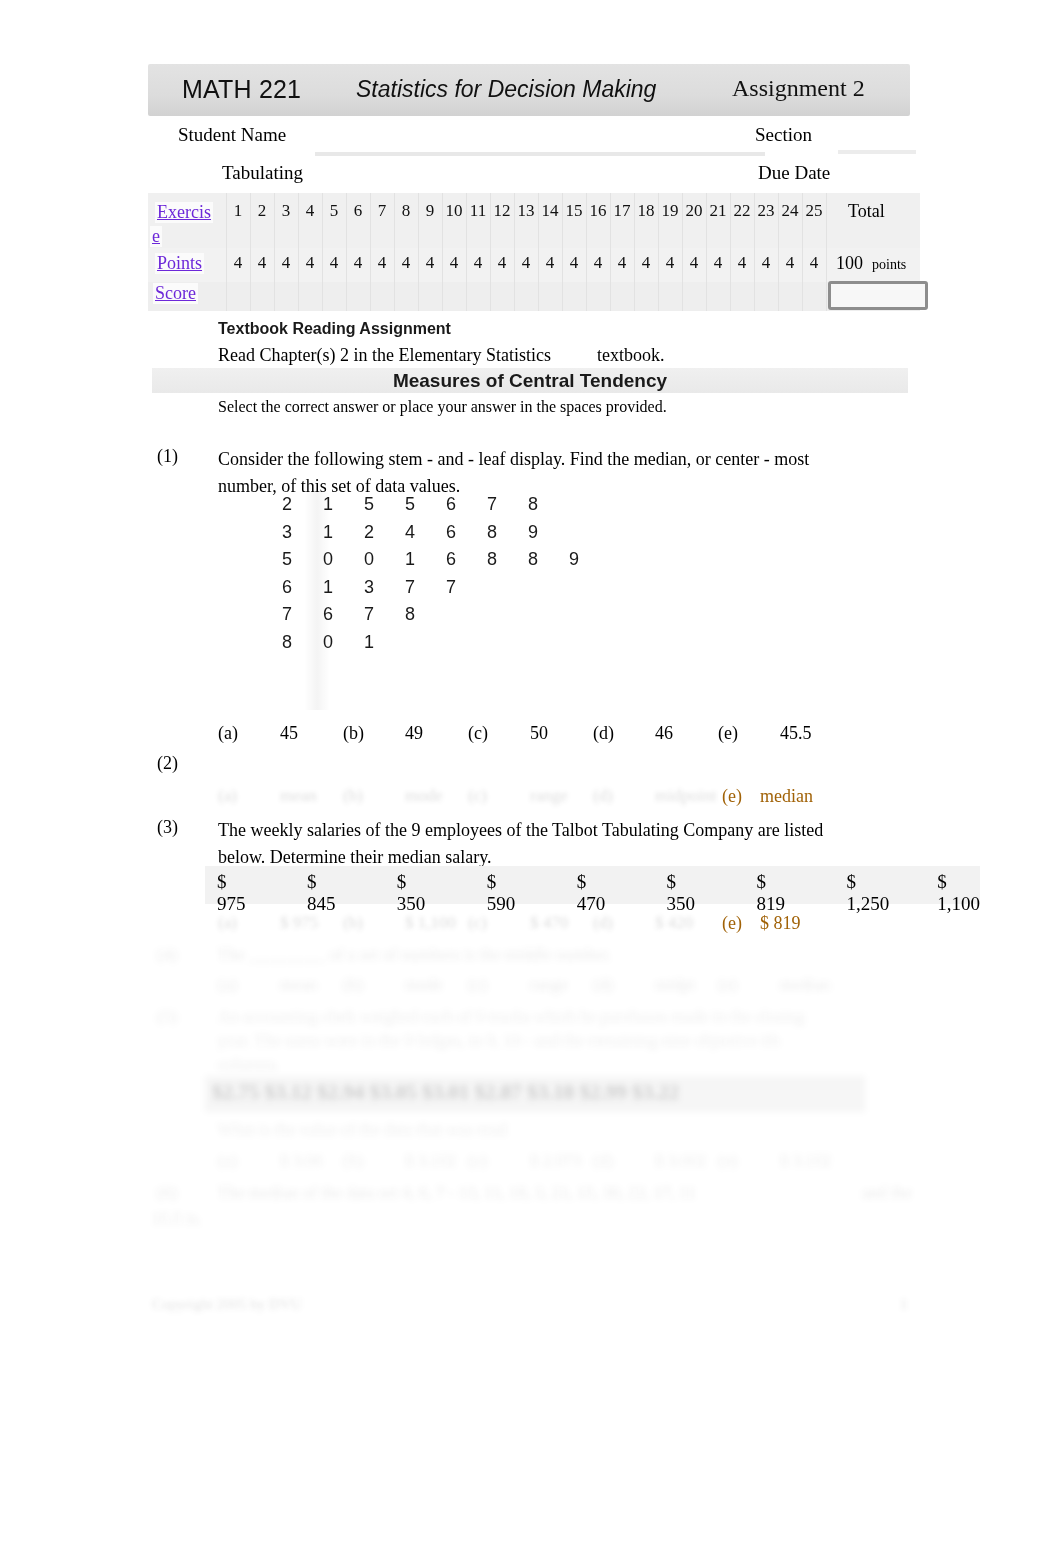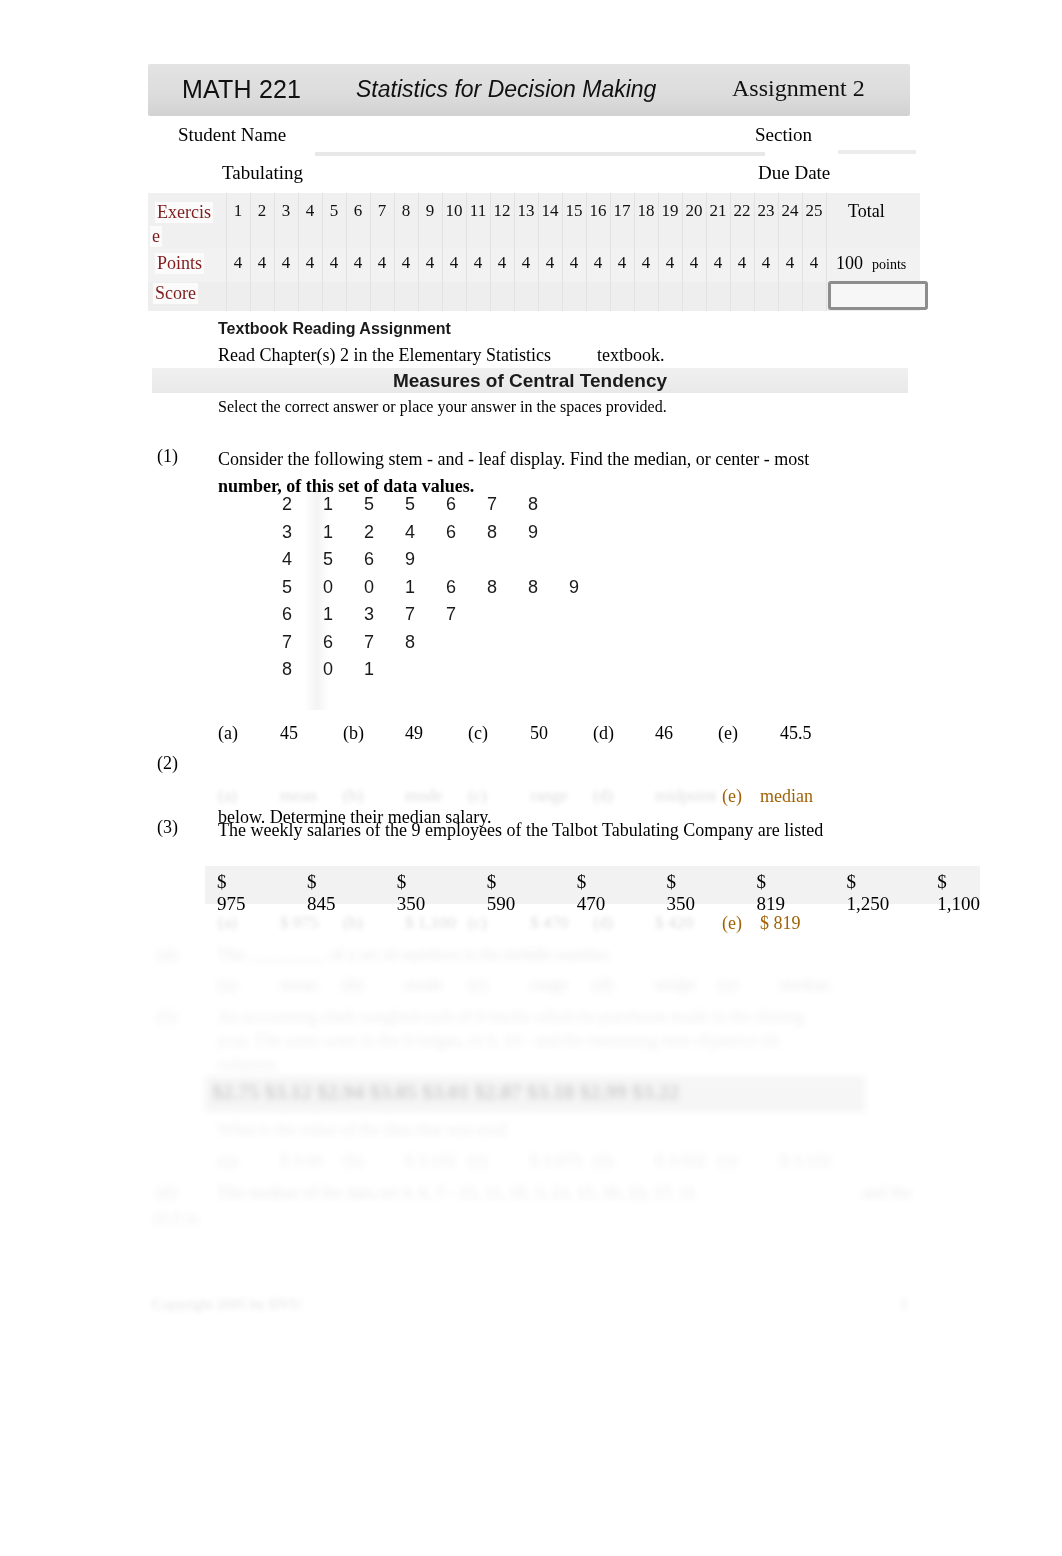--- a/index.html
+++ b/index.html
@@ -108,23 +108,24 @@
     width: 772px;
     background: #efefef;
   }
   .st-band.row1 { top: 0px;  height: 55px; background: #f0f0f0; }
   .st-band.row2 { top: 55px; height: 34px; background: #f2f2f2; }
   .st-band.row3 { top: 89px; height: 29px; background: #eeeeee; }
 
   .st-rowlabel {
     position: absolute;
     font-size: 18px;
-    color: #7f1d1d;
+    color: #6d28d9;
     background: #fbfbfb;
     padding: 0 2px;
+    text-decoration: underline;
   }
   .st-rowlabel.exercise  { left: 7px;  top: 9px;  }
   .st-rowlabel.exercise2 { left: 2px;  top: 33px; }
   .st-rowlabel.points    { left: 7px;  top: 60px; }
   .st-rowlabel.score     { left: 5px;  top: 90px; }
 
   .st-cells {
     position: absolute;
     left: 78px;
     width: 600px;
@@ -452,45 +453,44 @@
   <span class="tb-title">Textbook Reading Assignment</span>
   <span class="tb-line"><span>Read Chapter(s) 2 in the Elementary Statistics</span><span class="gap"></span><span>textbook.</span></span>
 
   <div class="section-band">
     <div class="section-band-text">Measures of Central Tendency</div>
   </div>
   <span class="instruction">Select the correct answer or place your answer in the spaces provided.</span>
 
   <span class="qnum" style="left:157px; top:446px;">(1)</span>
   <span class="qtext" style="left:218px; top:446px;">Consider the following stem - and - leaf display.  Find the median, or center - most</span>
-  <span class="qtext" style="left:218px; top:473px;font-weight:bold;">number, of this set of data values.</span>
+  <span class="qtext" style="left:218px; top:473px;">number, of this set of data values.</span>
 
   <div class="stemleaf">
     <div class="sl-shade"></div>
     <div id="sl-rows">
         <div class="sl-row"><span class="sl-stem">2</span><span class="sl-cell">1</span><span class="sl-cell">5</span><span class="sl-cell">5</span><span class="sl-cell">6</span><span class="sl-cell">7</span><span class="sl-cell">8</span></div>
         <div class="sl-row"><span class="sl-stem">3</span><span class="sl-cell">1</span><span class="sl-cell">2</span><span class="sl-cell">4</span><span class="sl-cell">6</span><span class="sl-cell">8</span><span class="sl-cell">9</span></div>
-        <div class="sl-row"><span class="sl-stem">4</span><span class="sl-cell">5</span><span class="sl-cell">6</span><span class="sl-cell">9</span></div>
         <div class="sl-row"><span class="sl-stem">5</span><span class="sl-cell">0</span><span class="sl-cell">0</span><span class="sl-cell">1</span><span class="sl-cell">6</span><span class="sl-cell">8</span><span class="sl-cell">8</span><span class="sl-cell">9</span></div>
         <div class="sl-row"><span class="sl-stem">6</span><span class="sl-cell">1</span><span class="sl-cell">3</span><span class="sl-cell">7</span><span class="sl-cell">7</span></div>
         <div class="sl-row"><span class="sl-stem">7</span><span class="sl-cell">6</span><span class="sl-cell">7</span><span class="sl-cell">8</span></div>
         <div class="sl-row"><span class="sl-stem">8</span><span class="sl-cell">0</span><span class="sl-cell">1</span></div>
       </div>
   </div>
 
   <div class="choices" style="left:218px; top:723px;" id="q1-choices"><span class="ch-letter">(a)</span><span class="ch-value">45</span><span class="ch-letter">(b)</span><span class="ch-value">49</span><span class="ch-letter">(c)</span><span class="ch-value">50</span><span class="ch-letter">(d)</span><span class="ch-value">46</span><span class="ch-letter">(e)</span><span class="ch-value">45.5</span></div>
 
   <span class="qnum" style="left:157px; top:753px;">(2)</span>
 
   <div class="faded" style="left:218px; top:786px;" id="q2-faded-choices"><span class="fl">(a)</span><span class="fv">mean</span><span class="fl">(b)</span><span class="fv">mode</span><span class="fl">(c)</span><span class="fv">range</span><span class="fl">(d)</span><span class="fv">midpoint</span></div>
   <span class="legible-e" style="left:722px; top:786px;"><span>(e)</span>&nbsp;&nbsp;&nbsp;&nbsp;<span>median</span></span>
 
   <span class="qnum" style="left:157px; top:817px;">(3)</span>
   <span class="qtext" style="left:218px; top:817px;">The weekly salaries of the 9 employees of the Talbot Tabulating Company are listed</span>
-  <span class="qtext" style="left:218px; top:804px;">below.  Determine their median salary.</span>
+  <span class="qtext" style="left:218px; top:844px;">below.  Determine their median salary.</span>
 
   <div class="salary-strip"></div>
   <div class="salary-row" id="q3-salaries">
       <span>$ 975</span>
       <span>$ 845</span>
       <span>$ 350</span>
       <span>$ 590</span>
       <span>$ 470</span>
       <span>$ 350</span>
       <span>$ 819</span>

